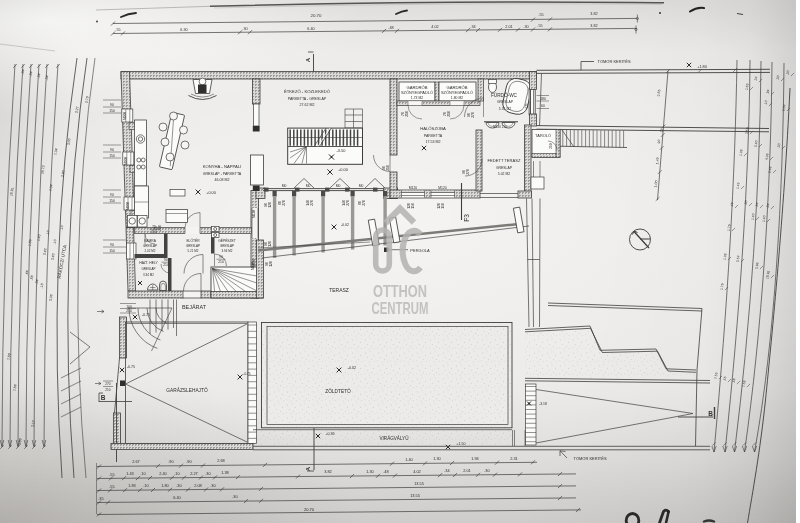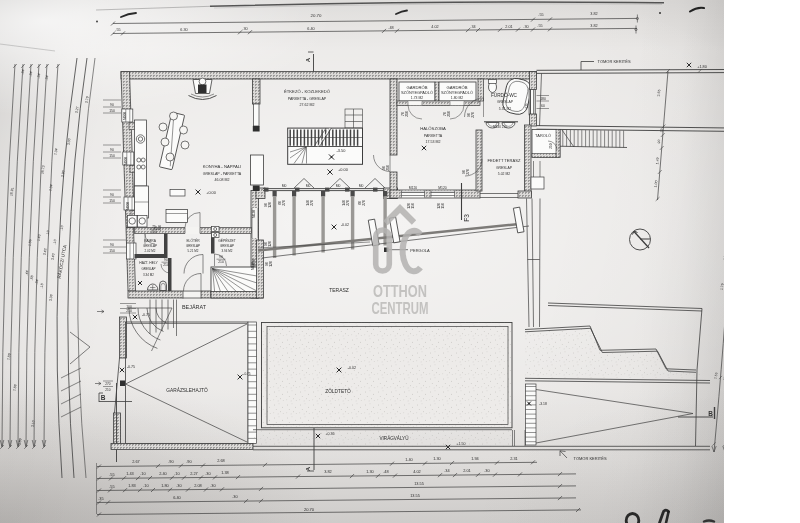--- a/index.html
+++ b/index.html
@@ -1,14 +1,14 @@
 <!DOCTYPE html>
 <html><head><meta charset="utf-8"><style>
 html,body{margin:0;padding:0;}
-#page{position:relative;width:724px;height:523px;overflow:hidden;
+#page{position:relative;width:796px;height:523px;overflow:hidden;
 background:
  radial-gradient(ellipse 40% 18% at 6% 4%, rgba(255,255,255,0.75) 0%, rgba(255,255,255,0) 100%),
  radial-gradient(ellipse 130% 90% at 48% 42%, rgba(255,255,255,0.55) 0%, rgba(255,255,255,0) 55%),
  radial-gradient(ellipse 45% 30% at 0% 100%, rgba(60,55,50,0.18) 0%, rgba(60,55,50,0) 100%),
  radial-gradient(ellipse 35% 25% at 100% 100%, rgba(60,55,50,0.05) 0%, rgba(60,55,50,0) 100%),
  linear-gradient(100deg, rgba(0,0,0,0.10) 0%, rgba(0,0,0,0.02) 10%, rgba(0,0,0,0) 20%),
  linear-gradient(0deg, rgba(25,22,20,0.13) 0%, rgba(25,22,20,0.05) 12%, rgba(0,0,0,0) 26%),
  linear-gradient(270deg, rgba(30,28,26,0.08) 0%, rgba(30,28,26,0.02) 6%, rgba(0,0,0,0) 12%),
  linear-gradient(180deg, rgba(0,0,0,0.06) 0%, rgba(0,0,0,0.0) 10%),
  linear-gradient(280deg, rgba(0,0,0,0.07) 0%, rgba(0,0,0,0.01) 14%, rgba(0,0,0,0) 28%),

